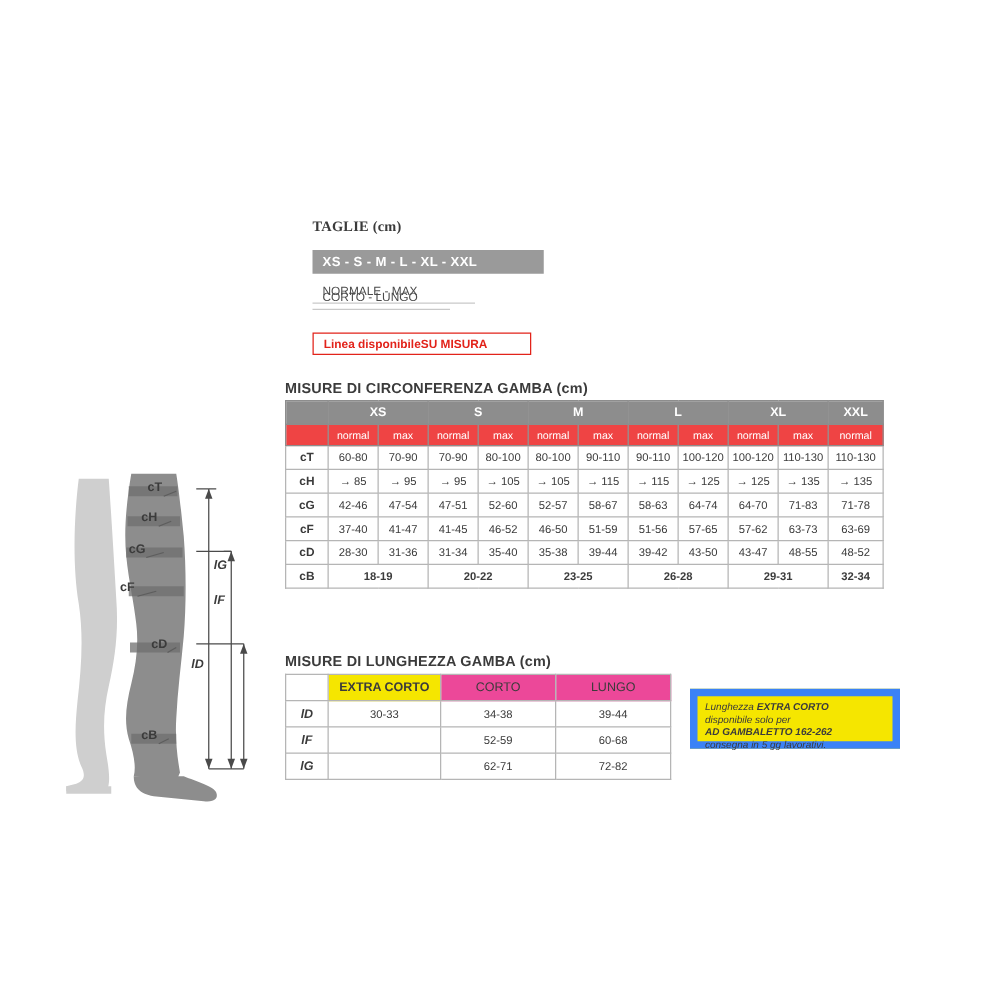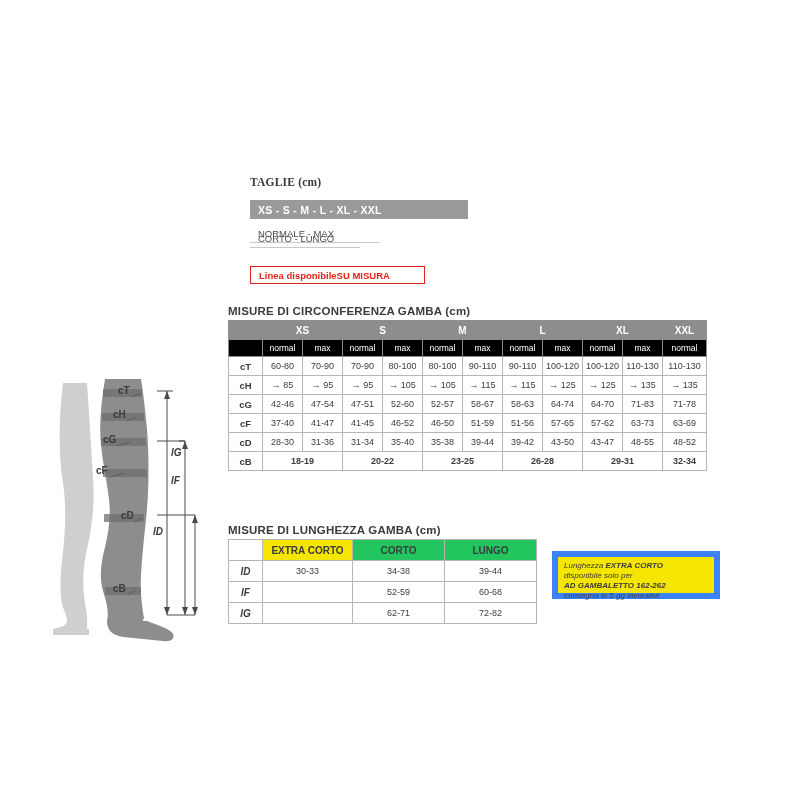--- a/index.html
+++ b/index.html
@@ -60,21 +60,21 @@
     position: absolute;
     left: 250px;
     box-sizing: border-box;
     font-size: 10px;
     display: flex;
     align-items: center;
     padding-left: 8px;
   }
   #taglie-sizes {
     top: 200px;
-    width: 218px;
+    width: 185px;
     height: 19px;
     background: #9a9a9a;
     color: #ffffff;
     font-weight: bold;
     font-size: 10.5px;
     letter-spacing: .3px;
   }
   #taglie-normale {
     top: 225px;
     width: 130px;
@@ -126,21 +126,21 @@
   }
   #tbl-circ td, #tbl-circ th { height: 18px; }
   #tbl-circ .hdr {
     background: #8d8d8d;
     color: #ffffff;
     font-weight: bold;
     font-size: 10px;
     border-color: #8d8d8d;
   }
   #tbl-circ .hdr2 {
-    background: #000000;
+    background: #ef4444;
     color: #ffffff;
     font-size: 8.5px;
     border-color: #8d8d8d;
     height: 16px;
   }
   #tbl-circ .rowlab {
     font-weight: bold;
     font-size: 9.5px;
     background: #ffffff;
   }
@@ -149,24 +149,24 @@
   }
 
   
   #lung-title { left: 228px; top: 524px; }
   #tbl-lung {
     left: 228px;
     top: 539px;
   }
   #tbl-lung td { height: 20px; }
   #tbl-lung .hdr {
-    font-weight: bold;
-    font-size: 10px;
-    color: #3b3b3b;
-    background: #22c55e;
+    font-weight: normal;
+    font-size: 10px;
+    color: #3b3b3b;
+    background: #ec4899;
   }
   #tbl-lung .hdr-yellow {
     background: #f5e600;
     font-weight: bold;
     font-size: 10px;
     color: #3b3b3b;
   }
   #tbl-lung .rowlab {
     font-weight: bold;
     font-style: italic;

